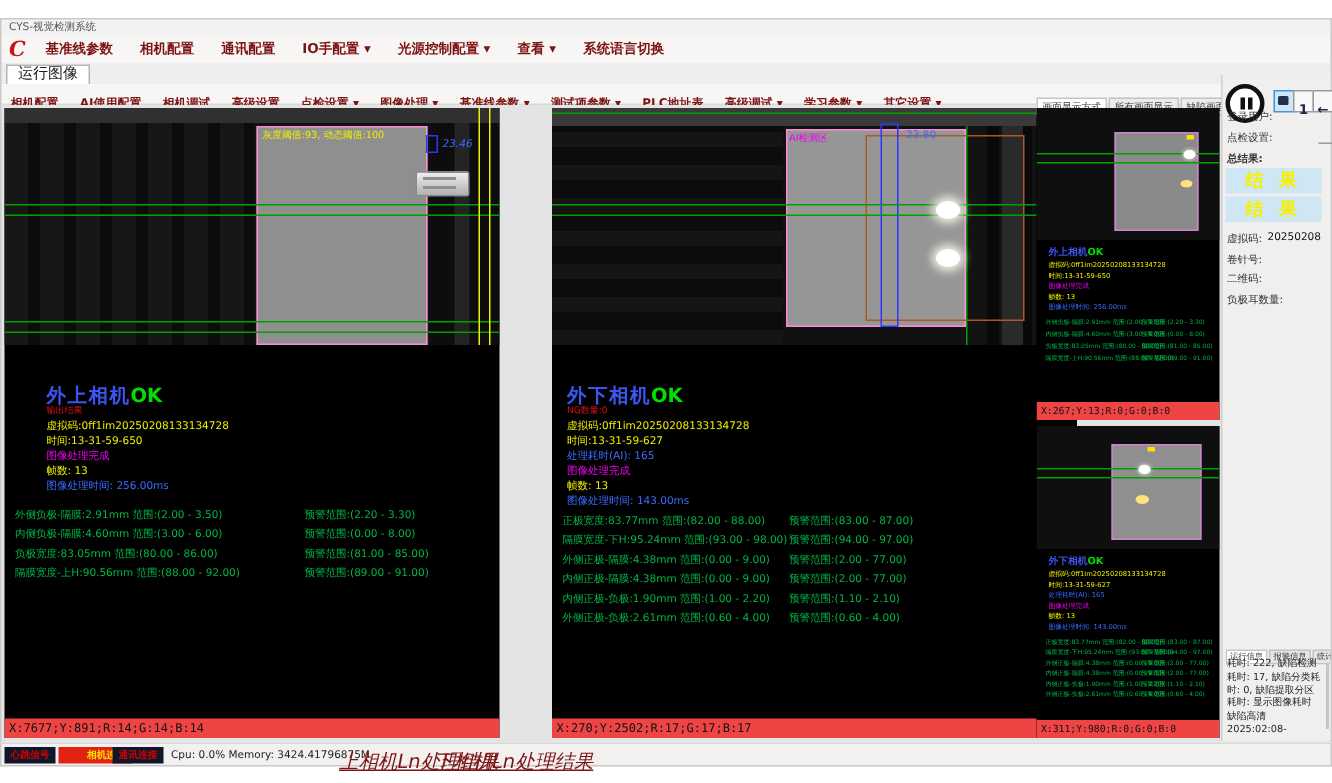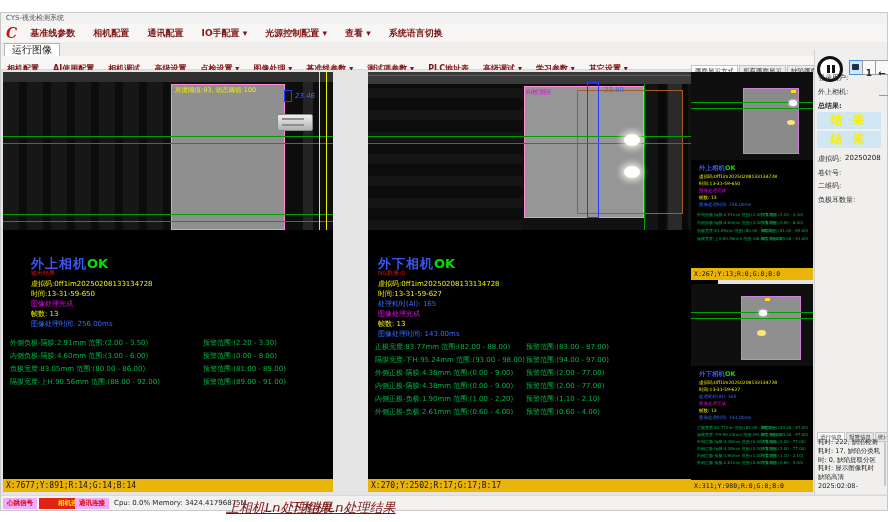--- a/index.html
+++ b/index.html
@@ -11,21 +11,21 @@
   .menubar{left:0;top:24px;width:888px;height:18px;background:#f7f6f5;border-left:1px solid #c9c9c9;border-right:1px solid #c9c9c9;white-space:nowrap;padding-left:2px;}
   .logo{display:inline-block;font-family:"DejaVu Serif","Liberation Serif",serif;font-style:italic;font-weight:bold;color:#c81414;font-size:14px;line-height:18px;margin:0 8px 0 3px;vertical-align:top;}
   .menu-item{display:inline-block;font-size:9px;font-weight:bold;color:#7d1414;line-height:18px;margin-right:13px;vertical-align:top;}
   .tabbar{left:0;top:42px;width:888px;height:14px;background:#efeeed;border-left:1px solid #c9c9c9;border-right:1px solid #c9c9c9;}
   .tab-active{position:absolute;left:3px;top:1px;height:13px;padding:0 7px;background:#fff;border:1px solid #b5b5b5;border-bottom:none;font-size:10px;line-height:12px;color:#222;}
   .toolbar{left:0;top:56px;width:888px;height:14px;background:#f7f6f5;border-left:1px solid #c9c9c9;border-right:1px solid #c9c9c9;border-bottom:1px solid #d8d8d8;white-space:nowrap;padding-left:6px;}
   .tool-item{display:inline-block;font-size:8px;font-weight:bold;color:#7d1414;line-height:13px;margin-right:9px;}
   .main{left:0;top:70px;width:888px;height:425px;background:#e4e4e4;border-left:1px solid #c9c9c9;border-right:1px solid #c9c9c9;}
   .panel{background:#000;overflow:hidden;}
   .imgarea{position:absolute;left:0;top:0;overflow:hidden;background:#111;}
-  .coordbar{background:#eab308;color:#111;font-size:8px;font-family:"DejaVu Sans Mono","Liberation Mono",monospace;line-height:13px;padding-left:3px;}
+  .coordbar{background:#ef4444;color:#111;font-size:8px;font-family:"DejaVu Sans Mono","Liberation Mono",monospace;line-height:13px;padding-left:3px;}
   
   .t-title{font-size:13px;font-weight:bold;color:#3b55f0;letter-spacing:1px;}
   .t-ok{font-size:13px;font-weight:bold;color:#00e000;}
   .t-red{font-size:6px;color:#e01010;}
   .t-yellow{font-size:7px;color:#efef00;}
   .t-magenta{font-size:7px;color:#ef00ef;}
   .t-blue{font-size:7px;color:#3a6aff;}
   .mrow{position:absolute;left:0;width:100%;height:10px;font-size:7px;color:#00b546;white-space:nowrap;}
   .mname{position:absolute;left:7px;}
   .mwarn{position:absolute;}
@@ -37,21 +37,21 @@
   
   .sidebar{left:814px;top:50px;width:73px;height:444px;background:#f0efee;border-left:1px solid #cfcfcf;}
   .sb-label{position:absolute;font-size:7px;color:#333;}
   .sb-value{position:absolute;font-size:7px;color:#111;border-bottom:1px solid #9a9a9a;margin-left:44px;}
   .resultbox{position:absolute;left:2px;width:64px;height:17px;background:#cfe6f5;color:#f6f000;font-weight:bold;font-size:12px;text-align:center;line-height:17px;letter-spacing:3px;}
   .infotab{display:inline-block;font-size:5.5px;color:#333;background:#e6e5e4;border:1px solid #c4c4c4;line-height:8px;padding:0 2px;margin-right:1px;}
   .infotext{position:absolute;left:3px;top:388px;width:64px;height:54px;font-size:6.5px;line-height:1.35;color:#222;overflow:hidden;}
   
   .statusbar{left:0;top:495px;width:888px;height:16px;background:#f2f1f0;border:1px solid #c9c9c9;border-top:1px solid #d8d8d8;}
   .badge{position:absolute;top:2px;height:11px;font-size:6.5px;font-weight:bold;line-height:11px;text-align:center;width:34px;}
-  .badge-y{background:#f0abfc;color:#d40000;}
+  .badge-y{background:#0f172a;color:#d40000;}
   .badge-r{background:#e02312;color:#ffe400;padding-left:15px;}
   .st-text{position:absolute;top:3px;font-size:7px;color:#222;white-space:nowrap;}
   .st-link{position:absolute;top:3px;font-size:13px;color:#7d1414;text-decoration:underline;white-space:nowrap;font-style:italic;}
   
   .pausebtn{left:2px;top:6px;width:26px;height:26px;border:3px solid #101010;border-radius:50%;background:#fff;}
   .pbar{position:absolute;top:6px;width:3px;height:8px;background:#101010;}
   .sqbtn{position:absolute;top:10px;width:12px;height:13px;background:#f8f8f8;border:1px solid #9a9a9a;text-align:center;}
   .sqbtn.sel{background:#cde6fb;border-color:#4a93d8;}
   .glyph{font-size:9px;line-height:12px;color:#1b2b45;font-weight:bold;}
   .camglyph{position:absolute;left:2px;top:3px;width:7px;height:6px;background:#233148;border-radius:1px;}
@@ -273,21 +273,21 @@
     </div>
     <div class="sqbtn" style="left:47px;">
       <span class="glyph">1</span>
     </div>
     <div class="sqbtn" style="left:60px;">
       <span class="glyph">←</span>
     </div>
 
     <span class="sb-label" style="left:3px;top:23px;">登录用户:</span>
     <span class="sb-value" style="left:36px;top:23px;width:34px;">cys</span>
-    <span class="sb-label" style="left:3px;top:37px;">外上相机:</span>
+    <span class="sb-label" style="left:3px;top:37px;">点检设置:</span>
     <span class="sb-value" style="left:20px;top:37px;width:34px;padding-left:33px;">Model1</span>
     <span class="sb-label" style="left:3px;top:51px;font-weight:bold;">总结果:</span>
 
     <div class="resultbox" style="top:62px;">结 果</div>
     <div class="resultbox" style="top:81px;">结 果</div>
 
     <span class="sb-label" style="left:3px;top:104px;">虚拟码:</span>
     <span class="sb-label" style="left:30px;top:104px;color:#111;">20250208</span>
     <span class="sb-label" style="left:3px;top:118px;">卷针号:</span>
     <span class="sb-label" style="left:3px;top:131px;">二维码:</span>

